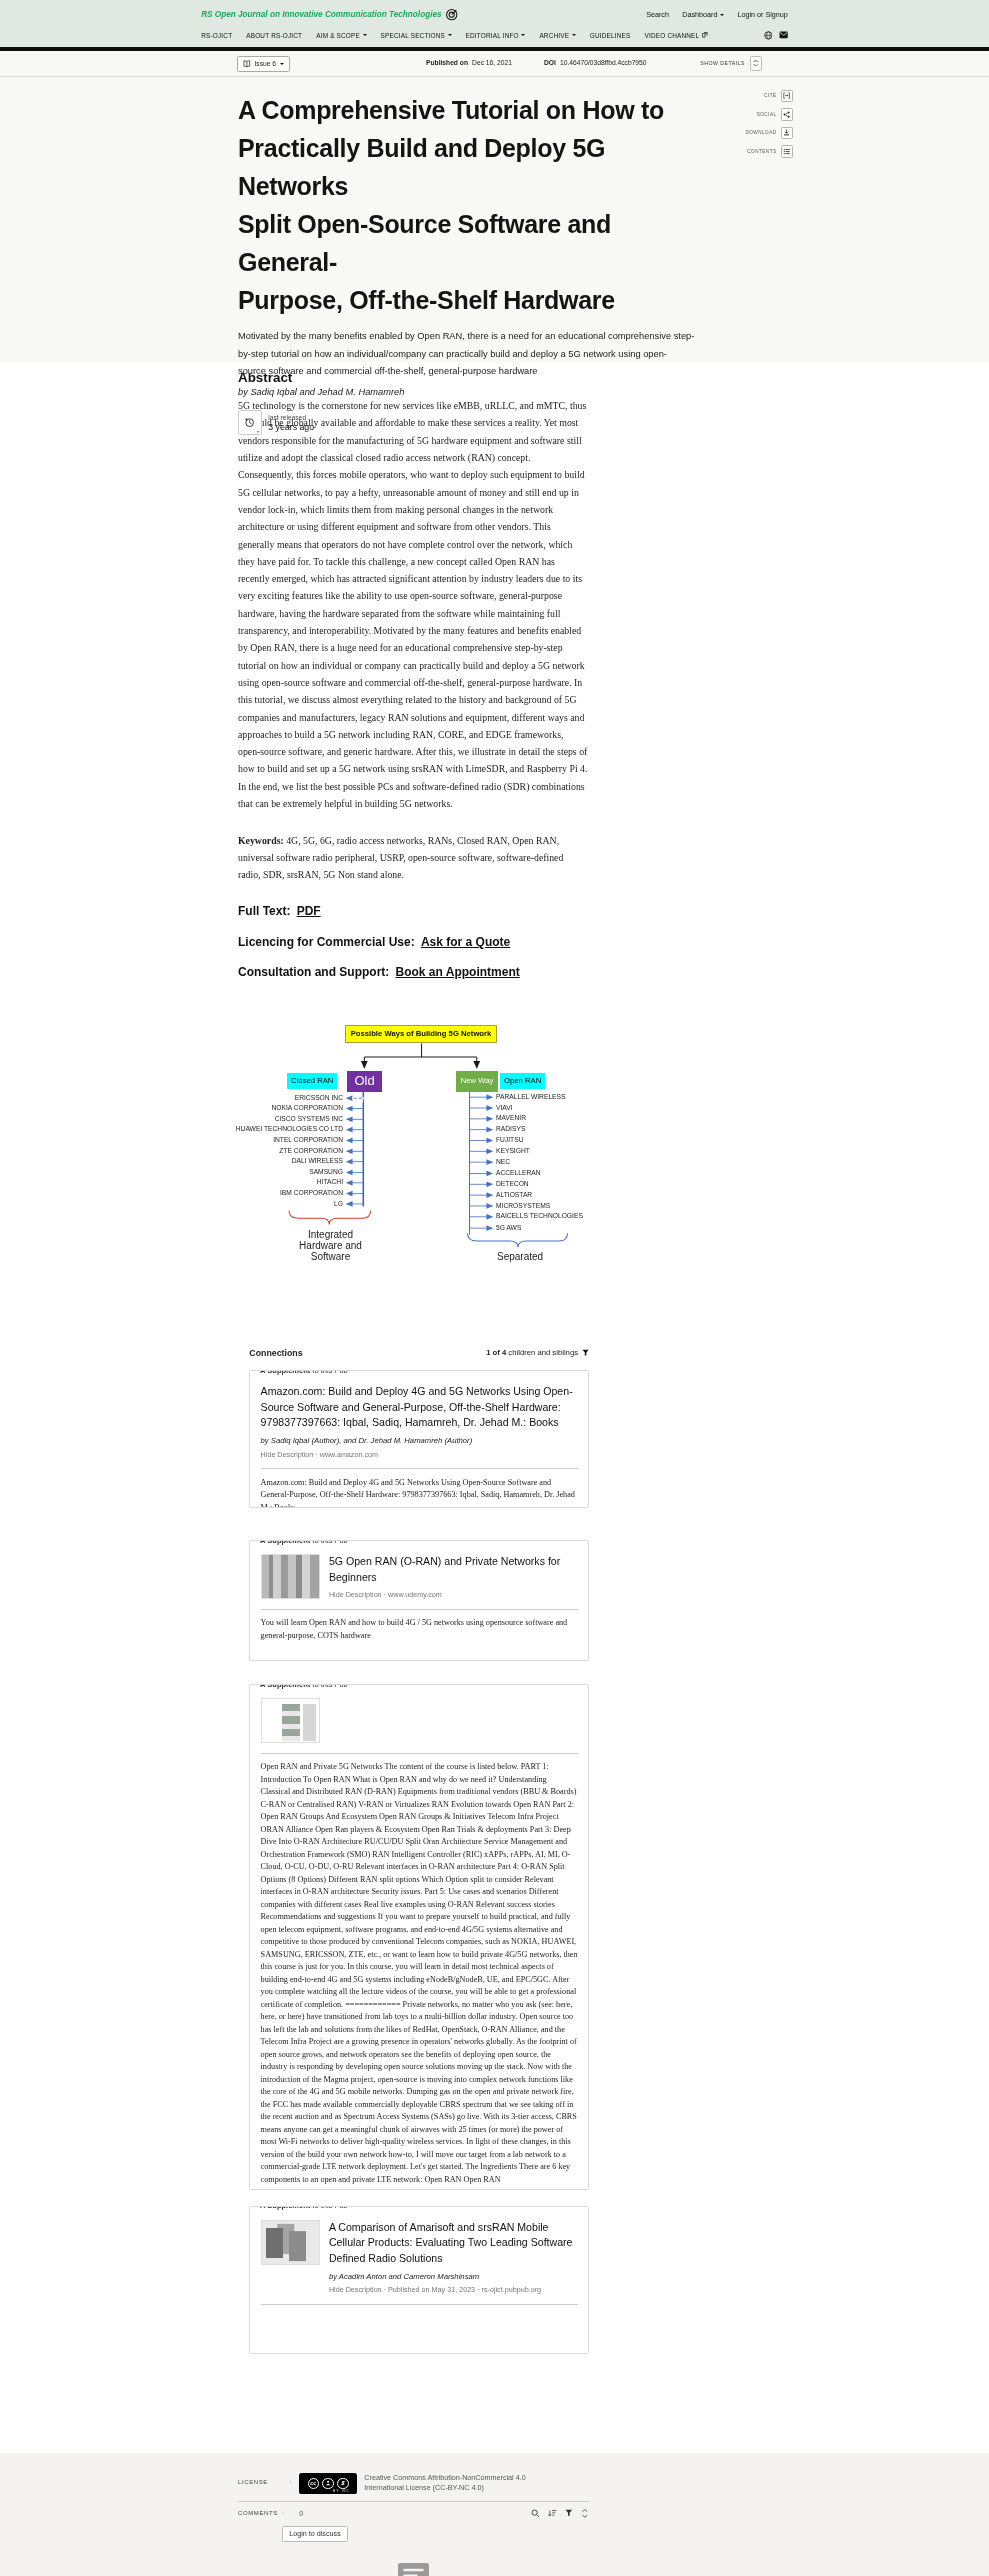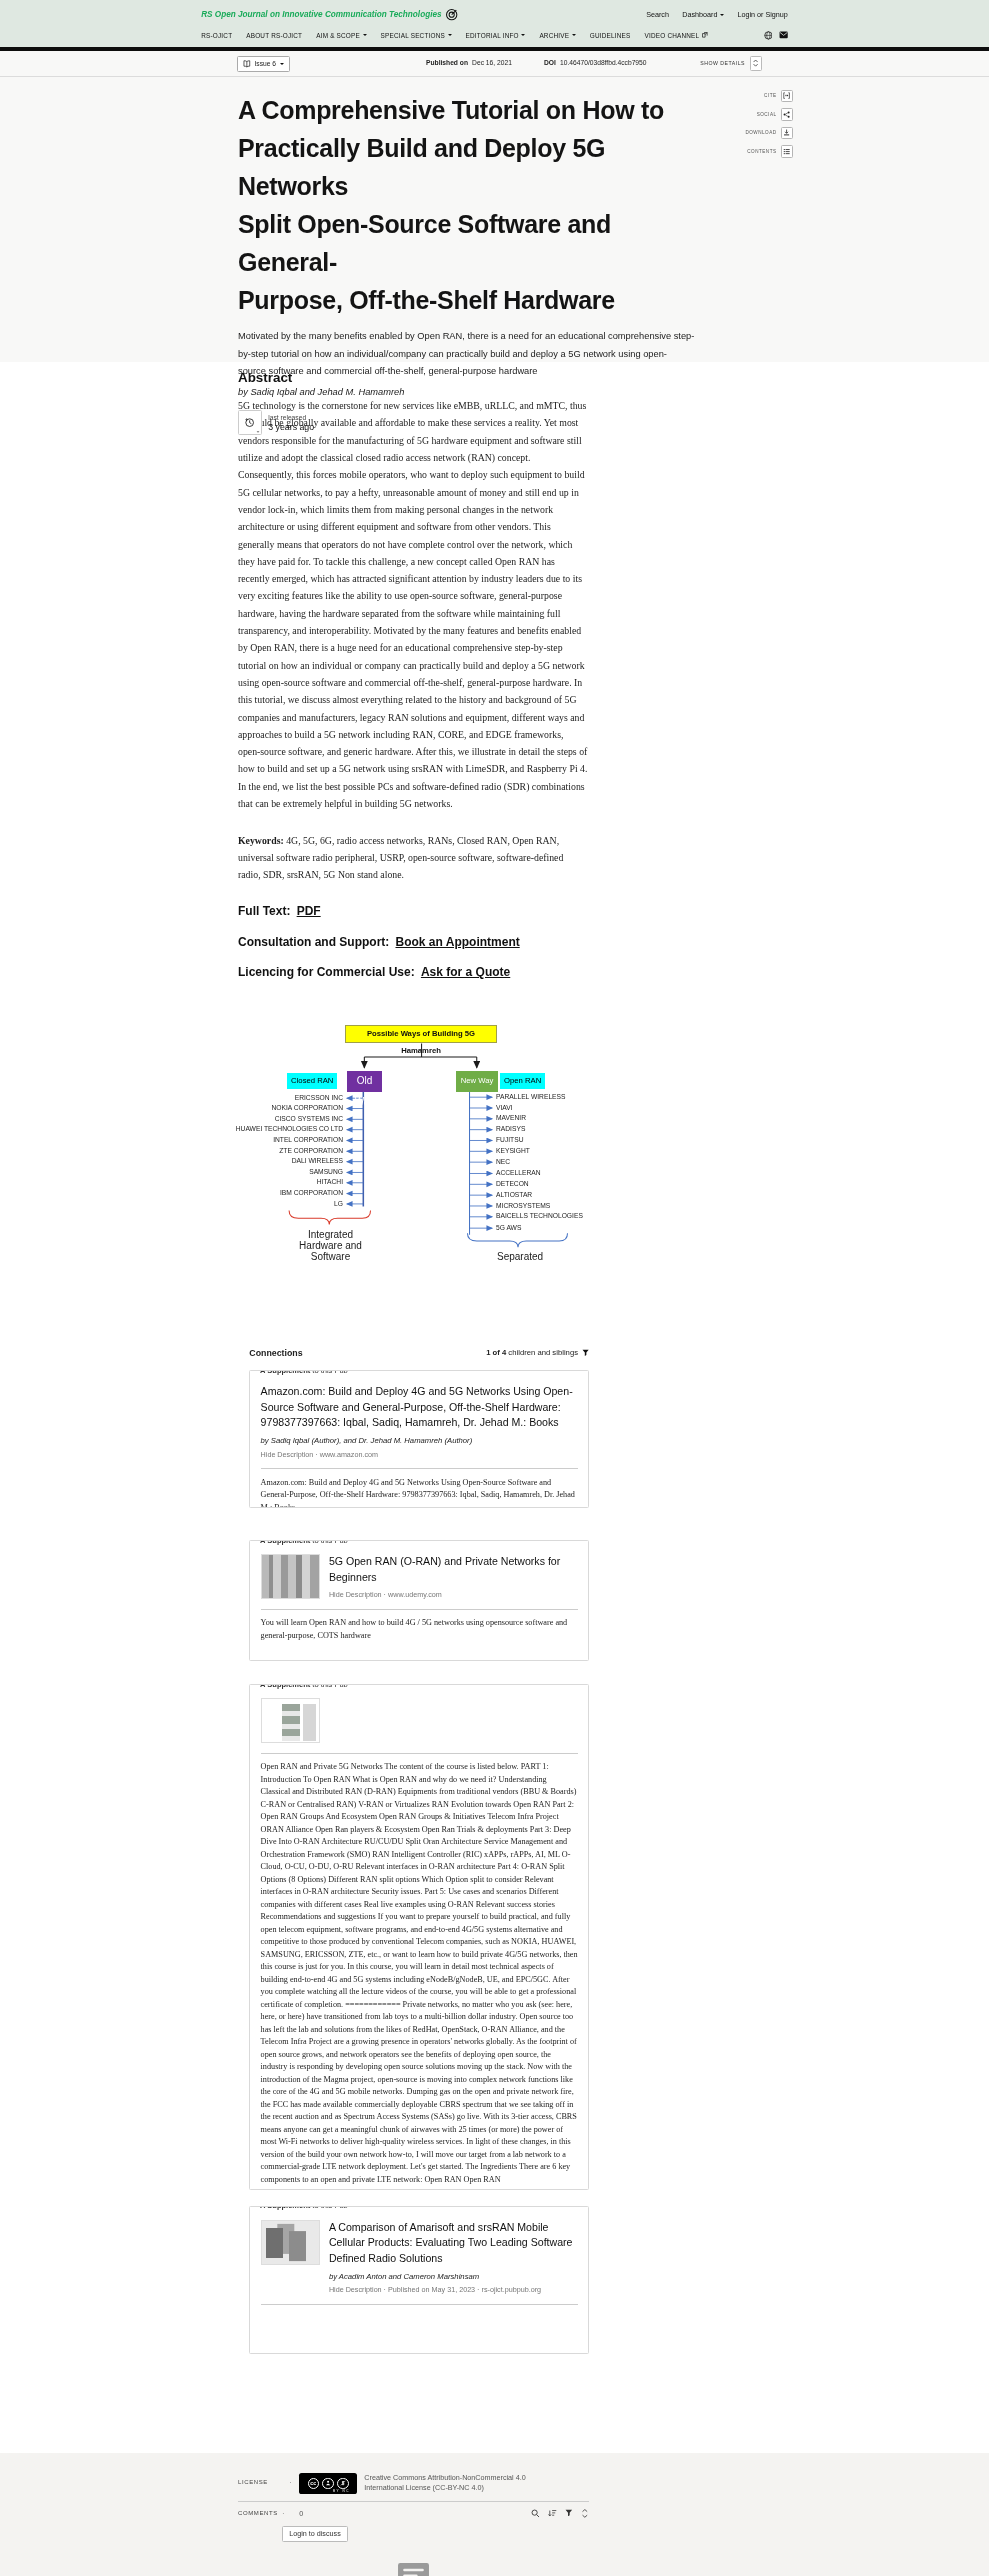--- a/index.html
+++ b/index.html
@@ -55,21 +55,21 @@
   .keywords-p { margin-top:19.6px; width:350px; font-size:9.8px; line-height:17.3px; }
   .h3row { margin-top:16.5px; font-size:12px; font-weight:bold; color:#111; display:flex; gap:6.2px; align-items:baseline; }
   .h3row:first-of-type { margin-top:20.6px; }
   .h3link { text-decoration:underline; cursor:pointer; color:#111; }
 
   
   .diagram { position:relative; width:330px; height:289px; margin-left:49px; margin-top:34px; font-size:6.7px; }
   .diag-svg { position:absolute; left:0; top:0; }
   .d-box { position:absolute; text-align:center; }
   .d-yellow { left:58px; top:12px; width:152px; height:17.5px; line-height:16.5px; background:#ffff00; border:1px solid #a0a048; font-weight:bold; font-size:7.7px; color:#111; }
-  .d-old { left:60px; top:58px; width:35px; height:20.6px; line-height:20.6px; background:#7030a0; color:#fff; font-size:10px; }
+  .d-old { left:60px; top:58px; width:35px; height:20.6px; line-height:20.6px; background:#7030a0; color:#fff; font-size:13px; }
   .d-new { left:169px; top:58px; width:42px; height:20.6px; line-height:20.6px; background:#70ad47; color:#fff; font-size:7.7px; }
   .d-cy { position:absolute; background:#00ffff; color:#000; font-size:7.7px; padding:3.1px 4.1px; white-space:nowrap; }
   .d-closed { left:0px; top:60px; }
   .d-open { left:213px; top:60px; }
   .dl-item { position:absolute; right:274px; white-space:nowrap; color:#222; }
   .dr-item { position:absolute; left:209px; white-space:nowrap; color:#222; }
   .d-brace-label { position:absolute; text-align:center; color:#222; font-size:10px; }
   .d-lbl-left { left:1px; top:216px; width:85px; }
   .d-lbl-right { left:210px; top:238px; width:44px; }
 
@@ -296,26 +296,26 @@
 <div class="article">
   <h2 class="abstract-h">Abstract</h2>
   <p class="abstract-p serif">5G technology is the cornerstone for new services like eMBB, uRLLC, and mMTC, thus it should be globally available and affordable to make these services a reality. Yet most vendors responsible for the manufacturing of 5G hardware equipment and software still utilize and adopt the classical closed radio access network (RAN) concept. Consequently, this forces mobile operators, who want to deploy such equipment to build 5G cellular networks, to pay a hefty, unreasonable amount of money and still end up in vendor lock-in, which limits them from making personal changes in the network architecture or using different equipment and software from other vendors. This generally means that operators do not have complete control over the network, which they have paid for. To tackle this challenge, a new concept called Open RAN has recently emerged, which has attracted significant attention by industry leaders due to its very exciting features like the ability to use open-source software, general-purpose hardware, having the hardware separated from the software while maintaining full transparency, and interoperability. Motivated by the many features and benefits enabled by Open RAN, there is a huge need for an educational comprehensive step-by-step tutorial on how an individual or company can practically build and deploy a 5G network using open-source software and commercial off-the-shelf, general-purpose hardware. In this tutorial, we discuss almost everything related to the history and background of 5G companies and manufacturers, legacy RAN solutions and equipment, different ways and approaches to build a 5G network including RAN, CORE, and EDGE frameworks, open-source software, and generic hardware. After this, we illustrate in detail the steps of how to build and set up a 5G network using srsRAN with LimeSDR, and Raspberry Pi 4. In the end, we list the best possible PCs and software-defined radio (SDR) combinations that can be extremely helpful in building 5G networks.</p>
   <p class="keywords-p serif"><strong>Keywords:</strong><span> 4G, 5G, 6G, radio access networks, RANs, Closed RAN, Open RAN, universal software radio peripheral, USRP, open-source software, software-defined radio, SDR, srsRAN, 5G Non stand alone.</span></p>
 
   <div class="h3row">
       <span>Full Text:</span>
       <span class="h3link">PDF</span>
     </div>
   <div class="h3row">
+      <span>Licencing for Commercial Use:</span>
+      <span class="h3link">Ask for a Quote</span>
+    </div>
+  <div class="h3row">
       <span>Consultation and Support:</span>
       <span class="h3link">Book an Appointment</span>
-    </div>
-  <div class="h3row">
-      <span>Licencing for Commercial Use:</span>
-      <span class="h3link">Ask for a Quote</span>
     </div>
 
   <div class="diagram">
     <svg class="diag-svg" width="330" height="289" viewBox="0 0 640 560">
       <defs>
         <marker id="ah" markerWidth="9" markerHeight="8" refX="7" refY="3.5" orient="auto">
             <path d="M0,0 L8,3.5 L0,7 z" fill="#4472c4"></path>
           </marker>
         <marker id="ahb" markerWidth="9" markerHeight="8" refX="7" refY="3.5" orient="auto">
             <path d="M0,0 L8,3.5 L0,7 z" fill="#1a1a1a"></path>
@@ -347,21 +347,21 @@
       <line x1="354" y1="289" x2="398" y2="289" stroke="#4472c4" stroke-width="1.6" marker-end="url(#ah)"></line>
       <line x1="354" y1="311" x2="398" y2="311" stroke="#4472c4" stroke-width="1.6" marker-end="url(#ah)"></line>
       <line x1="354" y1="332" x2="398" y2="332" stroke="#4472c4" stroke-width="1.6" marker-end="url(#ah)"></line>
       <line x1="354" y1="353" x2="398" y2="353" stroke="#4472c4" stroke-width="1.6" marker-end="url(#ah)"></line>
       <line x1="354" y1="374" x2="398" y2="374" stroke="#4472c4" stroke-width="1.6" marker-end="url(#ah)"></line>
       <line x1="354" y1="395" x2="398" y2="395" stroke="#4472c4" stroke-width="1.6" marker-end="url(#ah)"></line>
       <line x1="354" y1="417" x2="398" y2="417" stroke="#4472c4" stroke-width="1.6" marker-end="url(#ah)"></line>
       <path d="M4,383 Q4,398 22,398 L66,398 Q82,398 82,410 Q82,398 98,398 L146,398 Q162,398 162,383" fill="none" stroke="#d93a2a" stroke-width="2"></path>
       <path d="M350,427 Q350,442 368,442 L432,442 Q448,442 448,454 Q448,442 464,442 L528,442 Q544,442 544,427" fill="none" stroke="#4472c4" stroke-width="2"></path>
     </svg>
-    <div class="d-box d-yellow">Possible Ways of Building 5G Hamamreh</div>
+    <div class="d-box d-yellow">Possible Ways of Building 5G Network</div>
     <div class="d-cy d-closed">Closed RAN</div>
     <div class="d-box d-old">Old Way</div>
     <div class="d-box d-new">New Way</div>
     <div class="d-cy d-open">Open RAN</div>
     <div class="dl-item" style="top:81px">ERICSSON INC</div>
     <div class="dl-item" style="top:91px">NOKIA CORPORATION</div>
     <div class="dl-item" style="top:102px">CISCO SYSTEMS INC</div>
     <div class="dl-item" style="top:112px">HUAWEI TECHNOLOGIES CO LTD</div>
     <div class="dl-item" style="top:123px">INTEL CORPORATION</div>
     <div class="dl-item" style="top:134px">ZTE CORPORATION</div>

